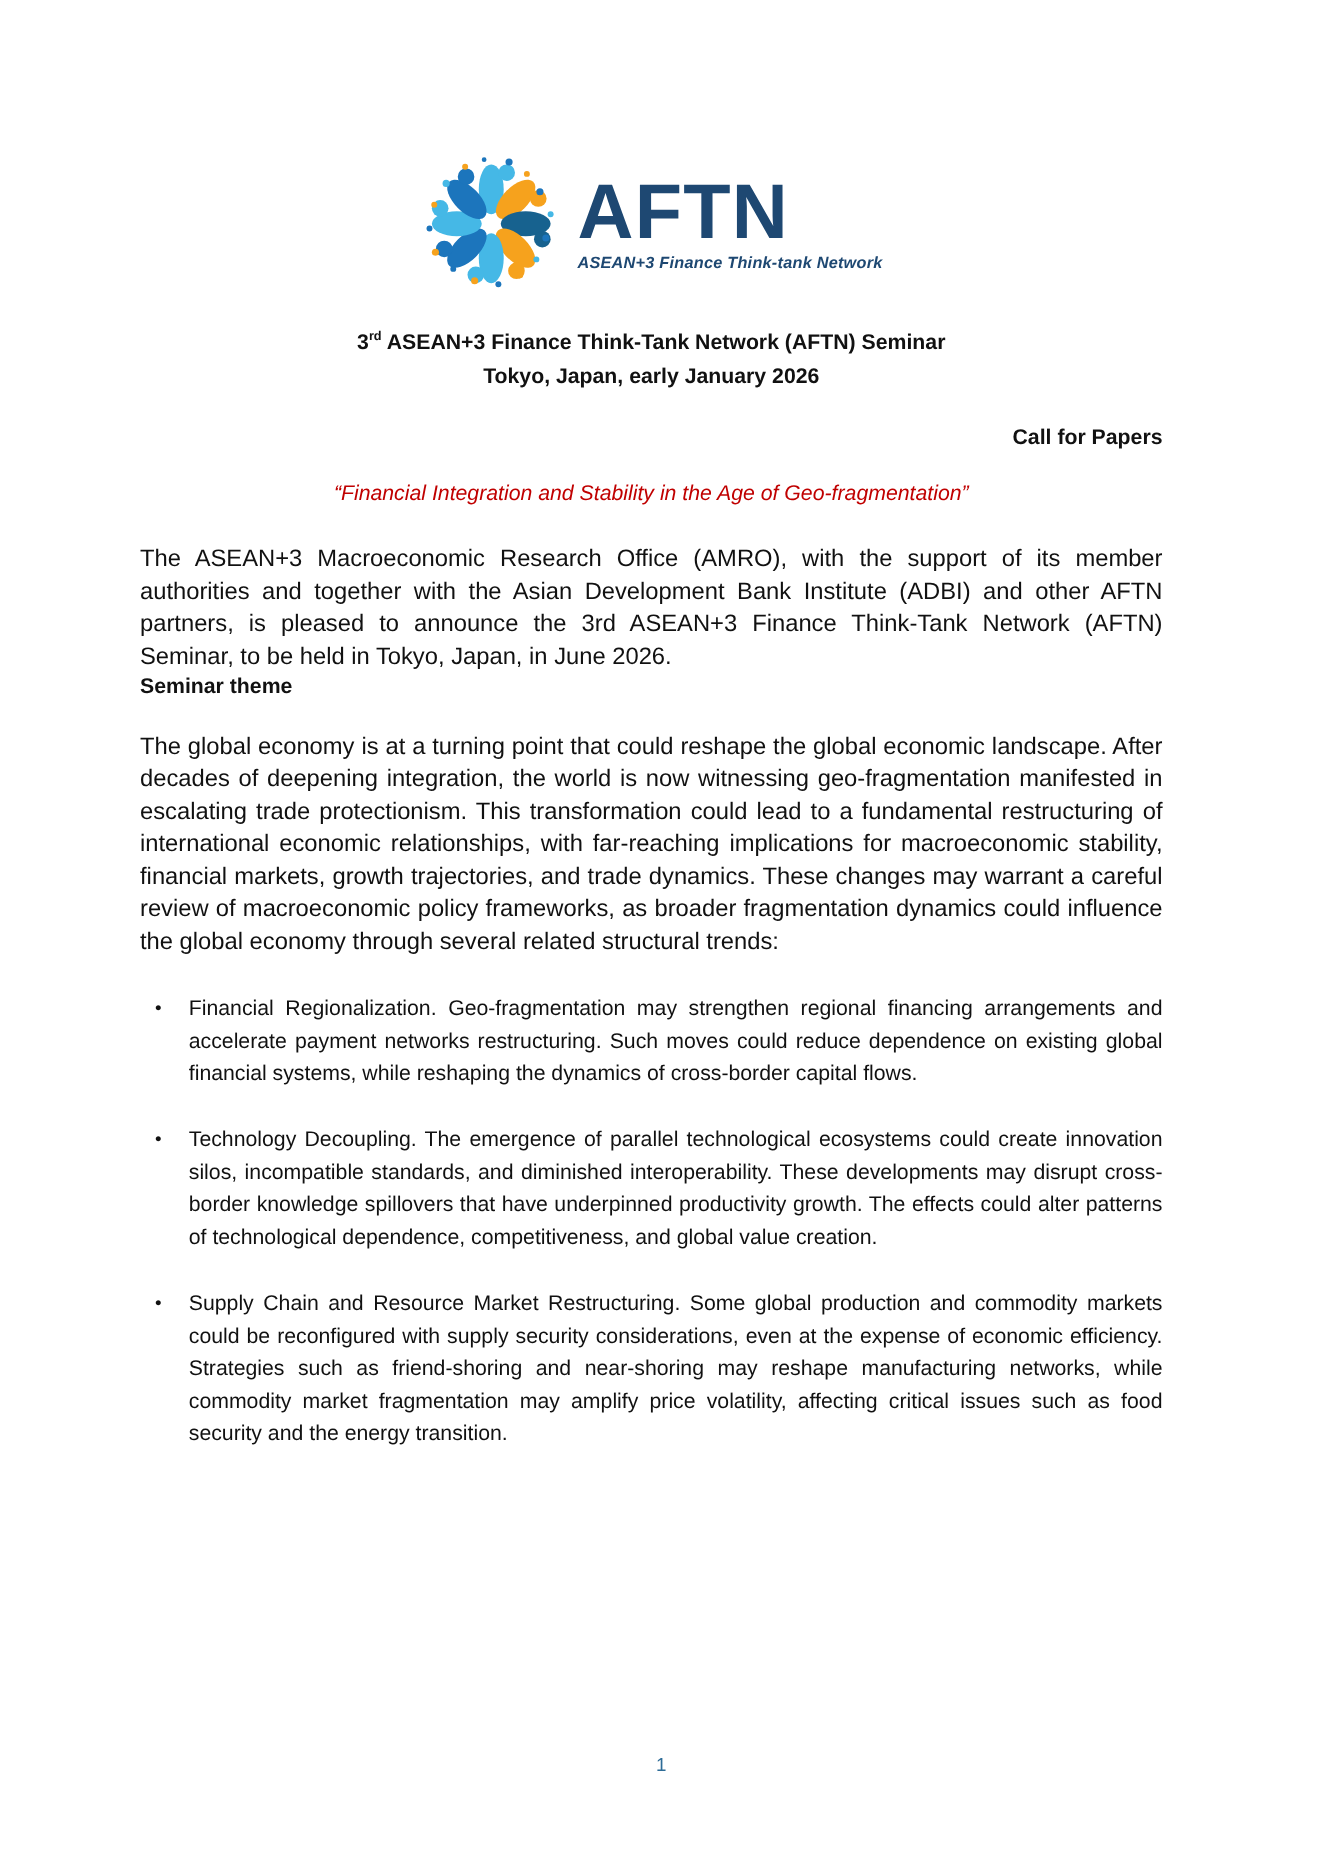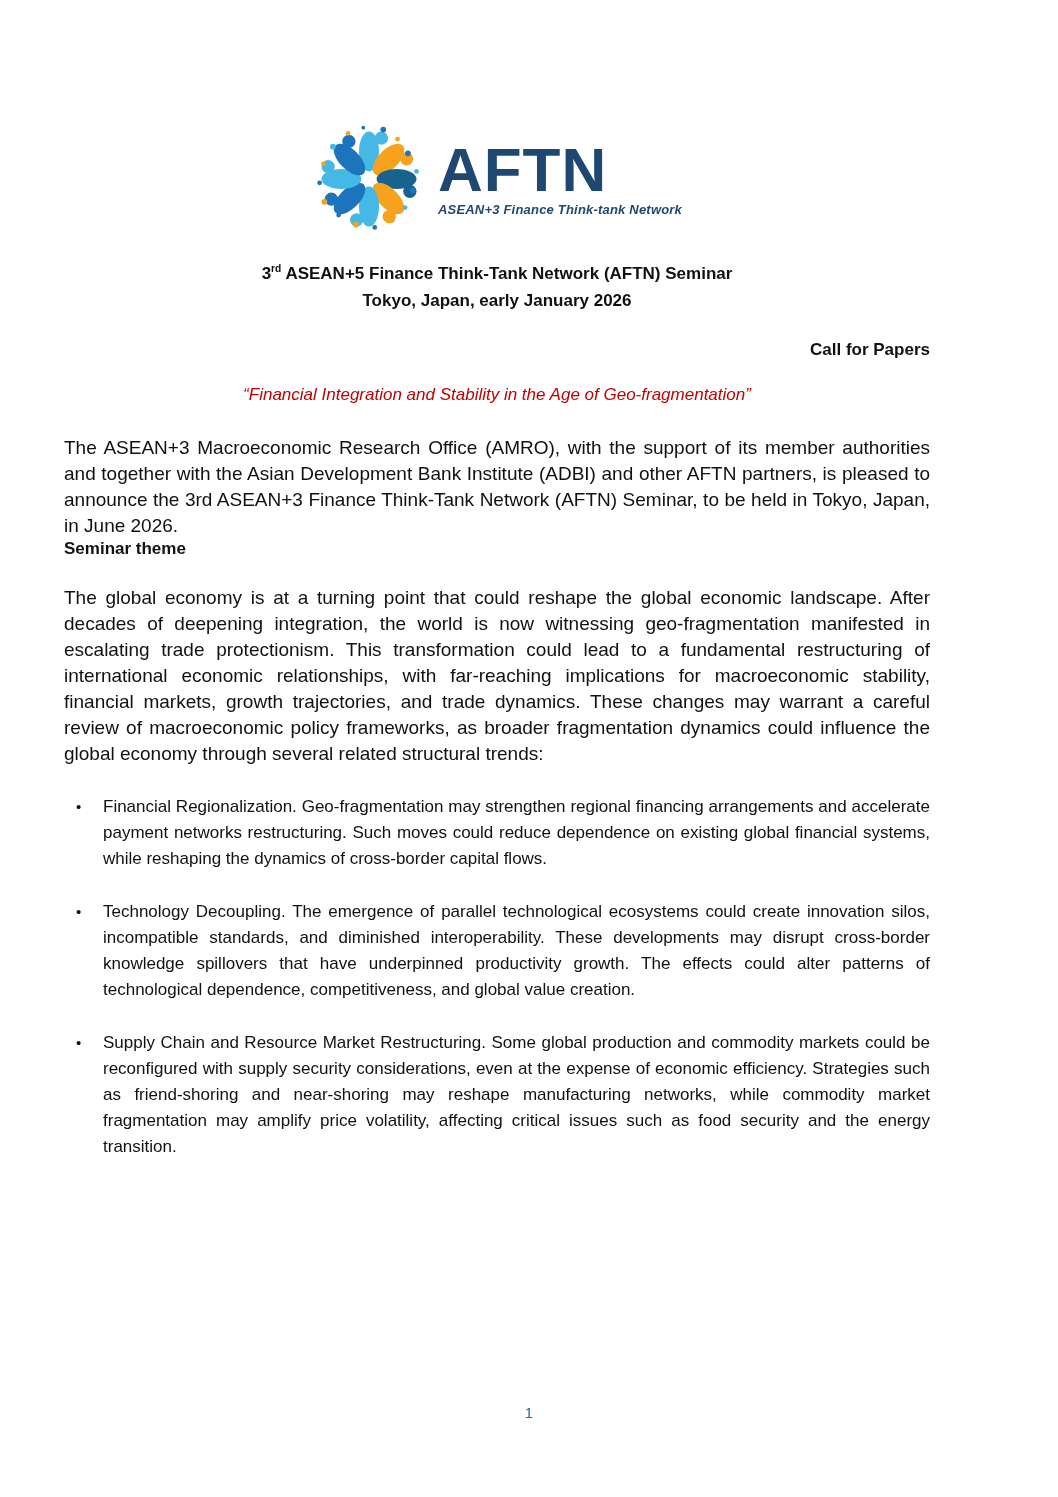--- a/index.html
+++ b/index.html
@@ -10,21 +10,21 @@
   .page {
     position: relative;
     width: 1058px;
     height: 1497px;
     margin: 0 auto;
     background: #ffffff;
     font-family: "Liberation Sans", "DejaVu Sans", sans-serif;
     color: #111111;
     overflow: hidden;
     box-sizing: border-box;
-    padding: 122px 128px 0 64px;
+    padding: 122px 128px 0 112px;
   }
   
   .logo-block {
     display: flex;
     justify-content: center;
     align-items: center;
     gap: 12px;
     margin-bottom: 24px;
   }
   .logo-mark { width: 114px; height: 114px; flex: 0 0 auto; }
@@ -134,21 +134,21 @@
       <circle cx="38" cy="12" r="2.5" fill="#f6a21d"></circle>
       <circle cx="54" cy="6" r="2" fill="#1c75bc"></circle>
     </svg>
     <div class="logo-text">
       <div class="logo-acronym">AFTN</div>
       <div class="logo-tagline">ASEAN+3 Finance Think-tank Network</div>
     </div>
   </div>
 
   <div class="title-block">
-    <div><span>3</span><sup>rd</sup><span> ASEAN+5 Finance Think-Tank Network (AFTN) Seminar</span></div>
+    <div><span>3</span><sup>rd</sup><span> ASEAN+3 Finance Think-Tank Network (AFTN) Seminar</span></div>
     <div>Tokyo, Japan, early January 2026</div>
   </div>
 
   <div class="call-line">Call for Papers</div>
 
   <div class="quote-line">“Financial Integration and Stability in the Age of Geo-fragmentation”</div>
 
 
   <p class="para" style="margin-top:30px">The ASEAN+3 Macroeconomic Research Office (AMRO), with the support of its member authorities and together with the Asian Development Bank Institute (ADBI) and other AFTN partners, is pleased to announce the 3rd ASEAN+3 Finance Think-Tank Network (AFTN) Seminar, to be held in Tokyo, Japan, in June 2026.</p>
 

